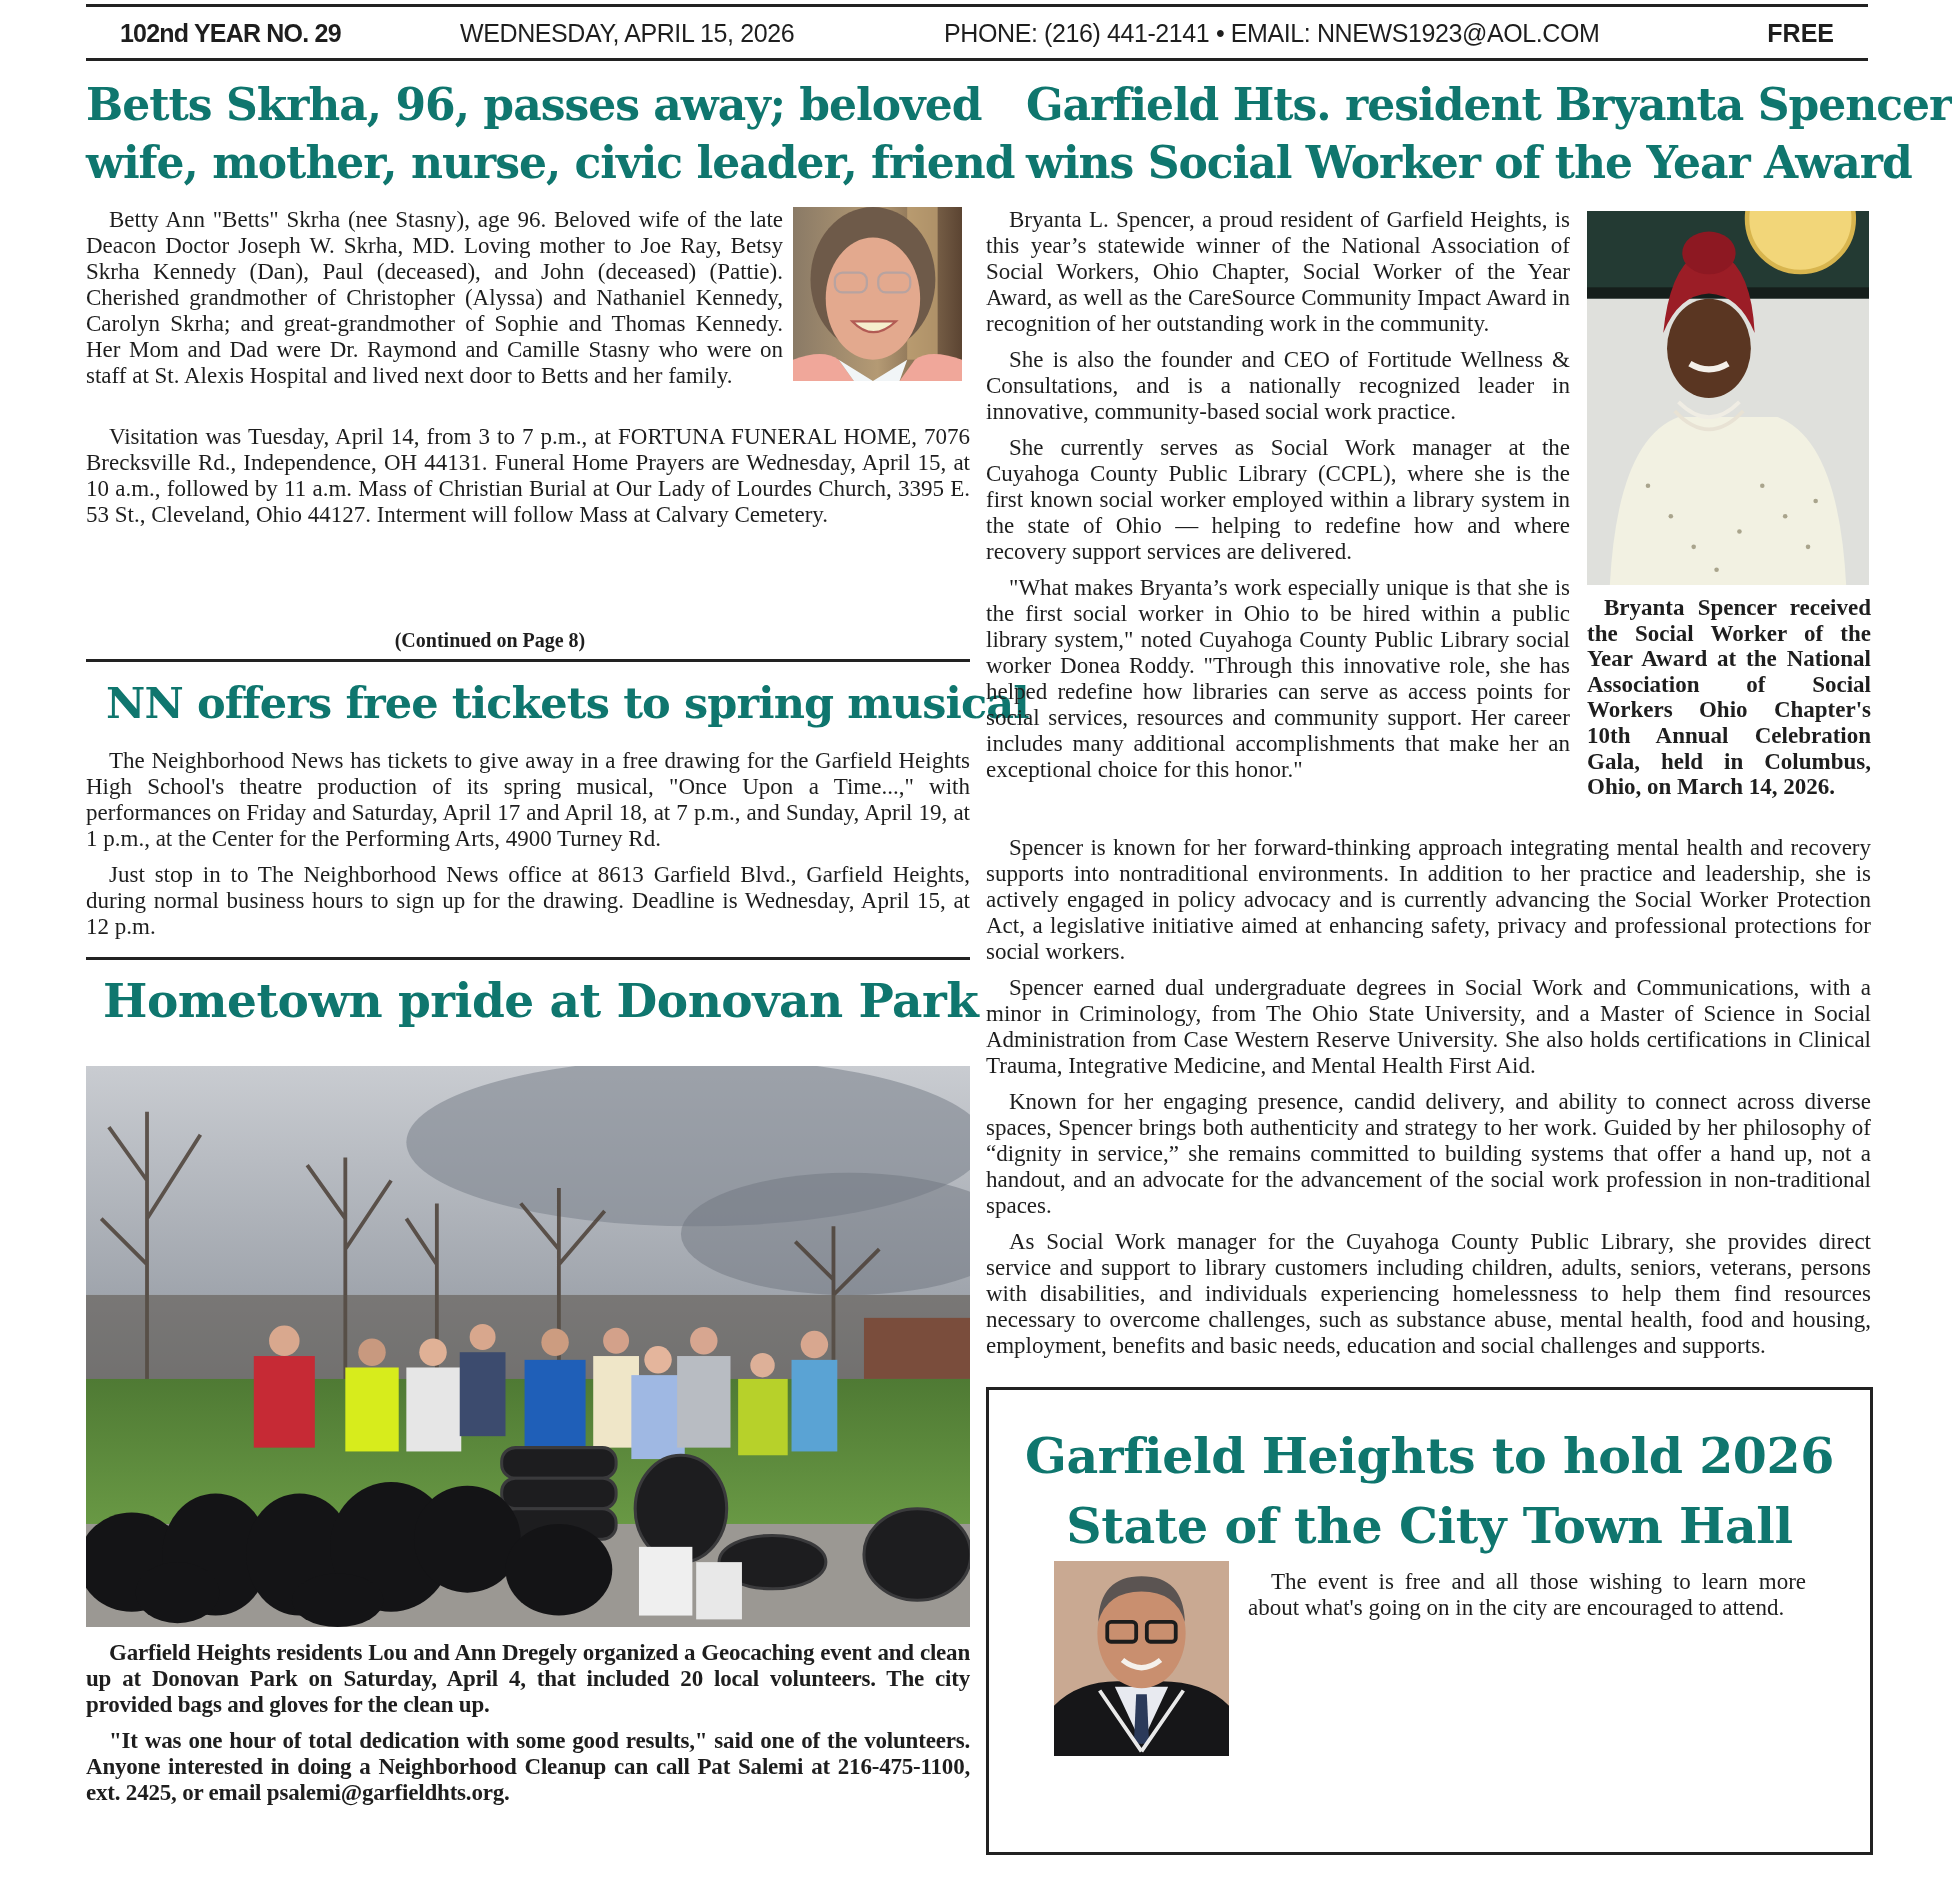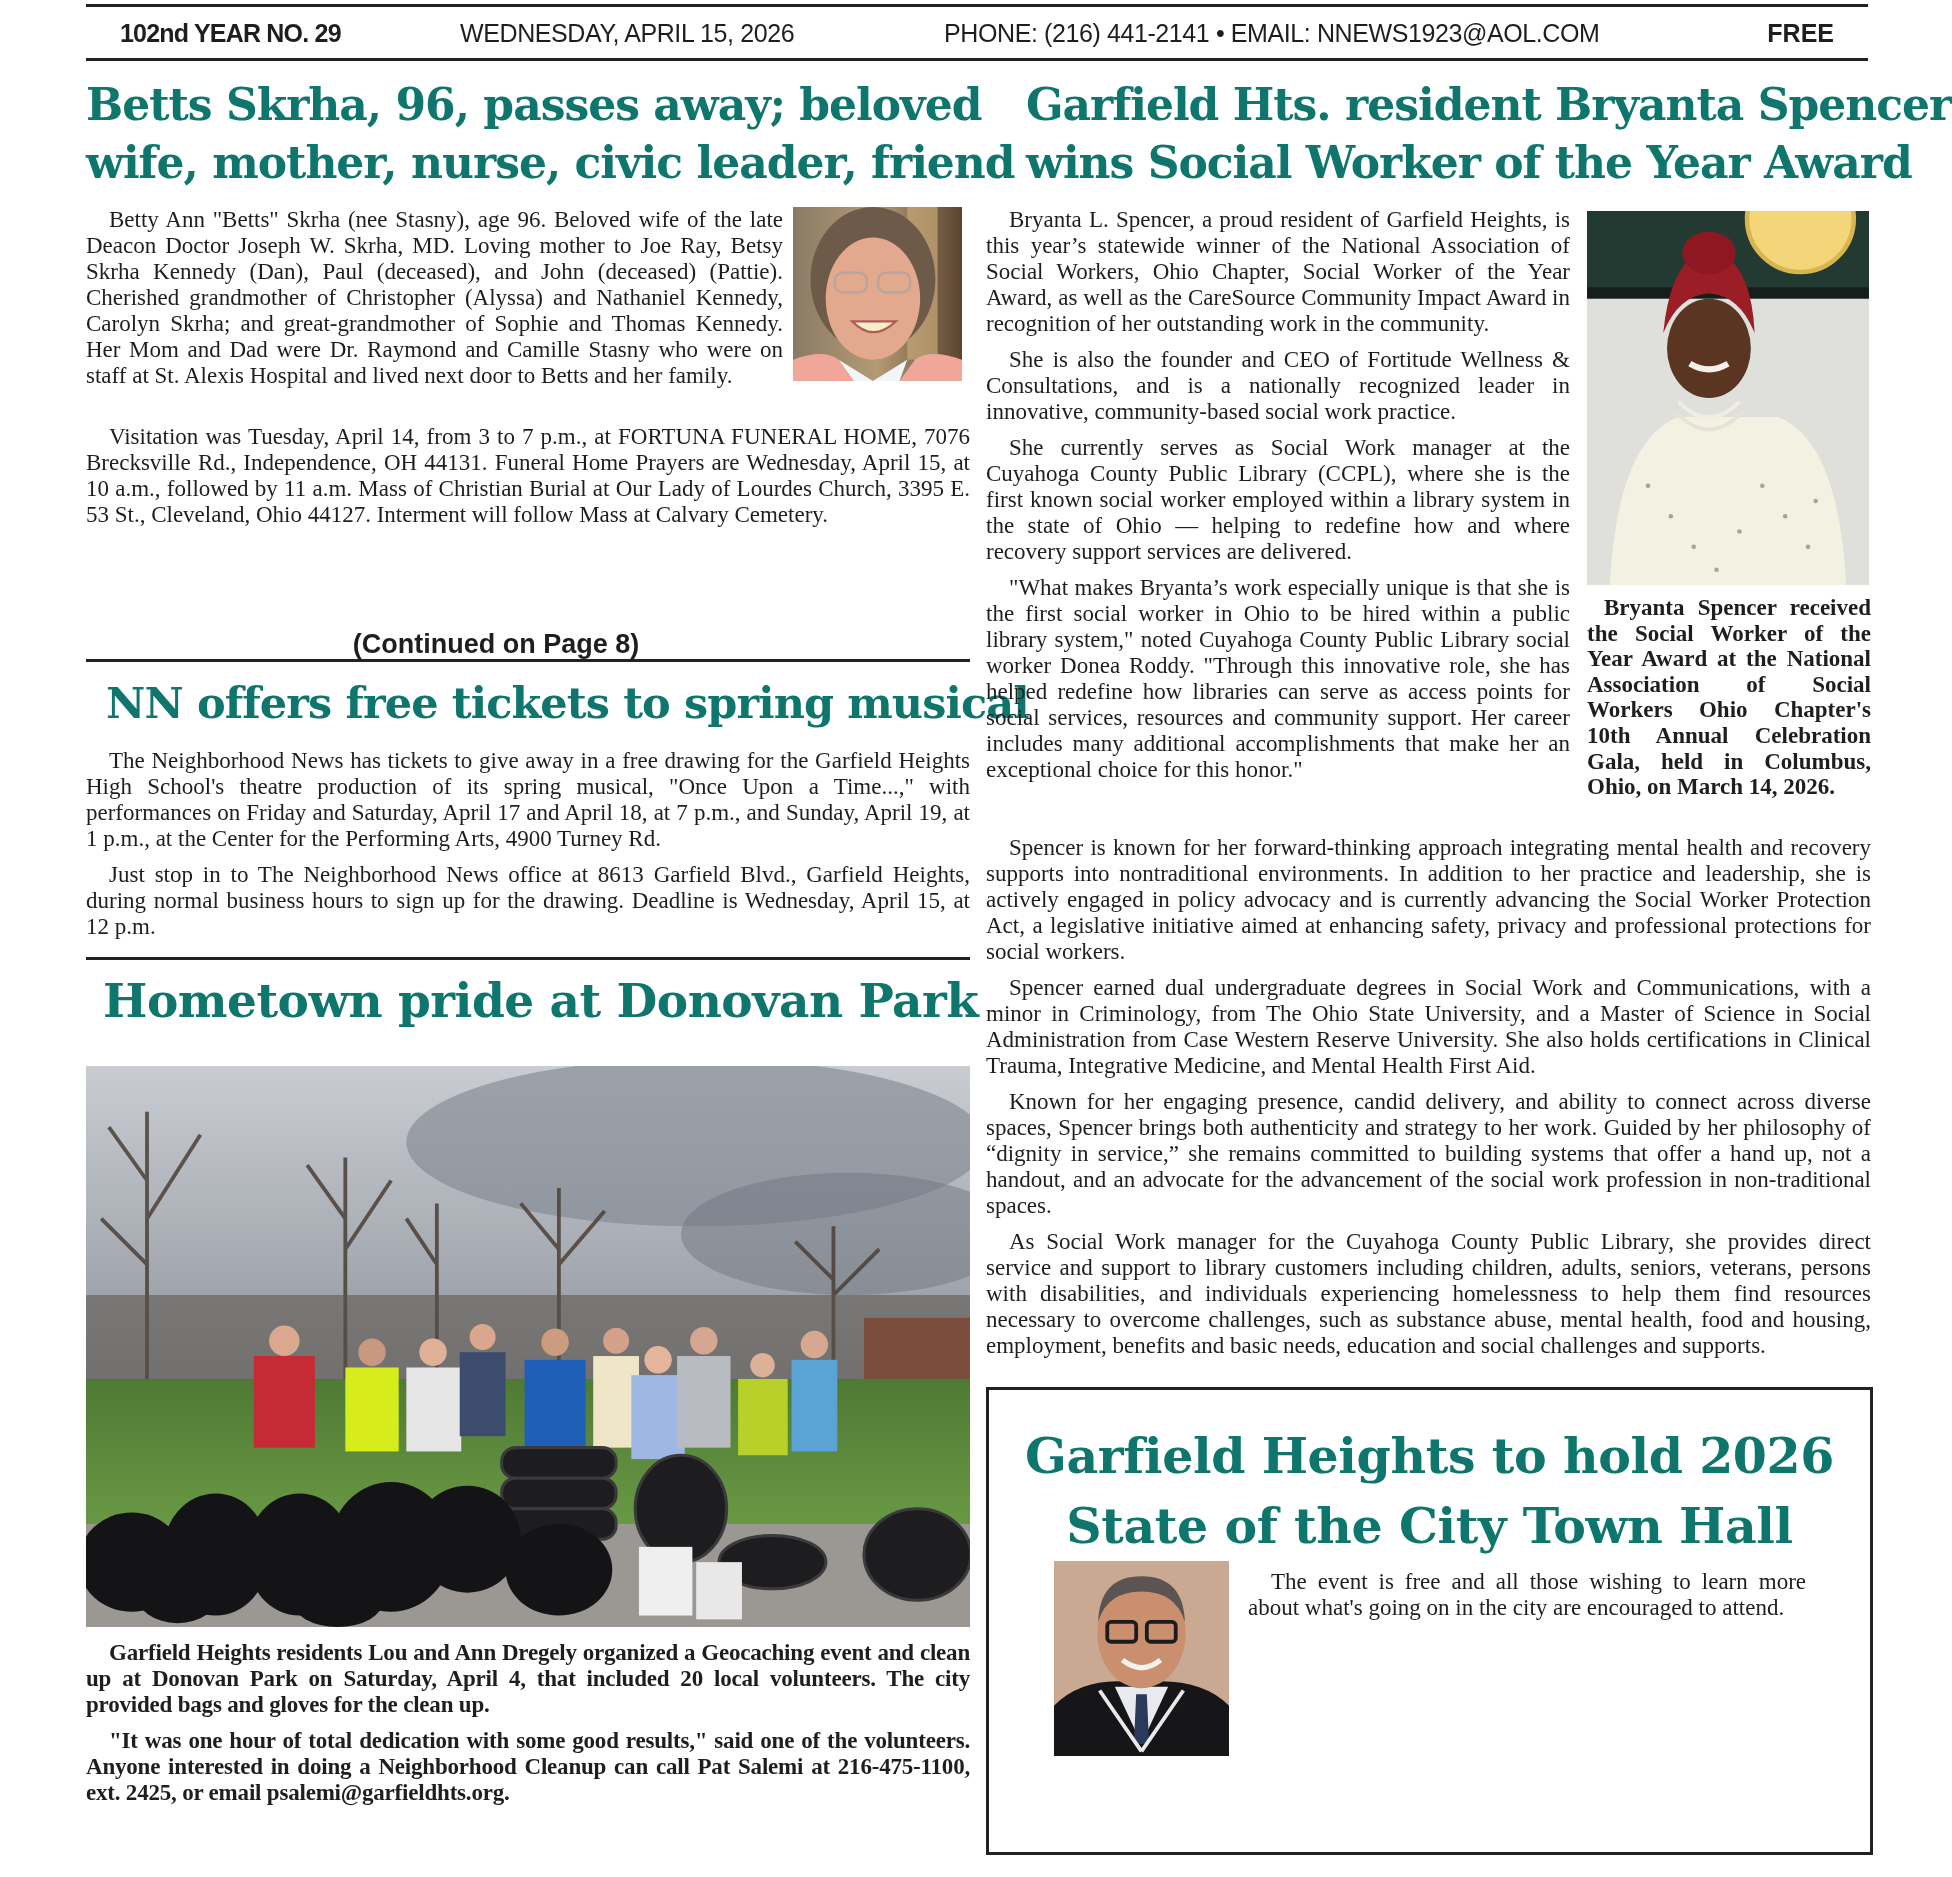--- a/index.html
+++ b/index.html
@@ -65,21 +65,21 @@
     <path d="M60 200 L105 228 L150 200 L140 228 L80 228Z" fill="#f1f5f7"></path>
   </svg>
 </div>
 
 <div class="body abs" style="left:86px; top:207px; width:697px;">
   <p>Betty Ann "Betts" Skrha (nee Stasny), age 96. Beloved wife of the late Deacon Doctor Joseph W. Skrha, MD. Loving mother to Joe Ray, Betsy Skrha Kennedy (Dan), Paul (deceased), and John (deceased) (Pattie). Cherished grandmother of Christopher (Alyssa) and Nathaniel Kennedy, Carolyn Skrha; and great-grandmother of Sophie and Thomas Kennedy. Her Mom and Dad were Dr. Raymond and Camille Stasny who were on staff at St. Alexis Hospital and lived next door to Betts and her family.</p>
 </div>
 <div class="body abs" style="left:86px; top:424px; width:884px;">
   <p>Visitation was Tuesday, April 14, from 3 to 7 p.m., at FORTUNA FUNERAL HOME, 7076 Brecksville Rd., Independence, OH 44131. Funeral Home Prayers are Wednesday, April 15, at 10 a.m., followed by 11 a.m. Mass of Christian Burial at Our Lady of Lourdes Church, 3395 E. 53 St., Cleveland, Ohio 44127. Interment will follow Mass at Calvary Cemetery.</p>
 </div>
-<div class="abs" style="left:100px; top:629px; width:884px; text-align:center; font-family:Liberation Sans, sans-serif; font-weight:bold; font-size:27px;">
+<div class="abs" style="left:94px; top:629px; width:884px; text-align:center; font-family:Liberation Serif, serif; font-weight:bold; font-size:20px;">
   <span style="position:relative; left:-46px;">(Continued on Page 8)</span>
 </div>
 <div class="rule" style="left:86px; top:659px; width:884px; height:3.1px;"></div>
 
 <h2 class="headline abs" style="left:106px; top:674px; font-size:43px; line-height:58px; letter-spacing:-0.9px;">NN offers free tickets to spring musical</h2>
 <div class="body abs" style="left:86px; top:748px; width:884px;">
   <p>The Neighborhood News has tickets to give away in a free drawing for the Garfield Heights High School's theatre production of its spring musical, "Once Upon a Time...," with performances on Friday and Saturday, April 17 and April 18, at 7 p.m., and Sunday, April 19, at 1 p.m., at the Center for the Performing Arts, 4900 Turney Rd.</p>
   <p>Just stop in to The Neighborhood News office at 8613 Garfield Blvd., Garfield Heights, during normal business hours to sign up for the drawing. Deadline is Wednesday, April 15, at 12 p.m.</p>
 </div>
 <div class="rule" style="left:86px; top:957px; width:884px; height:3.1px;"></div>

